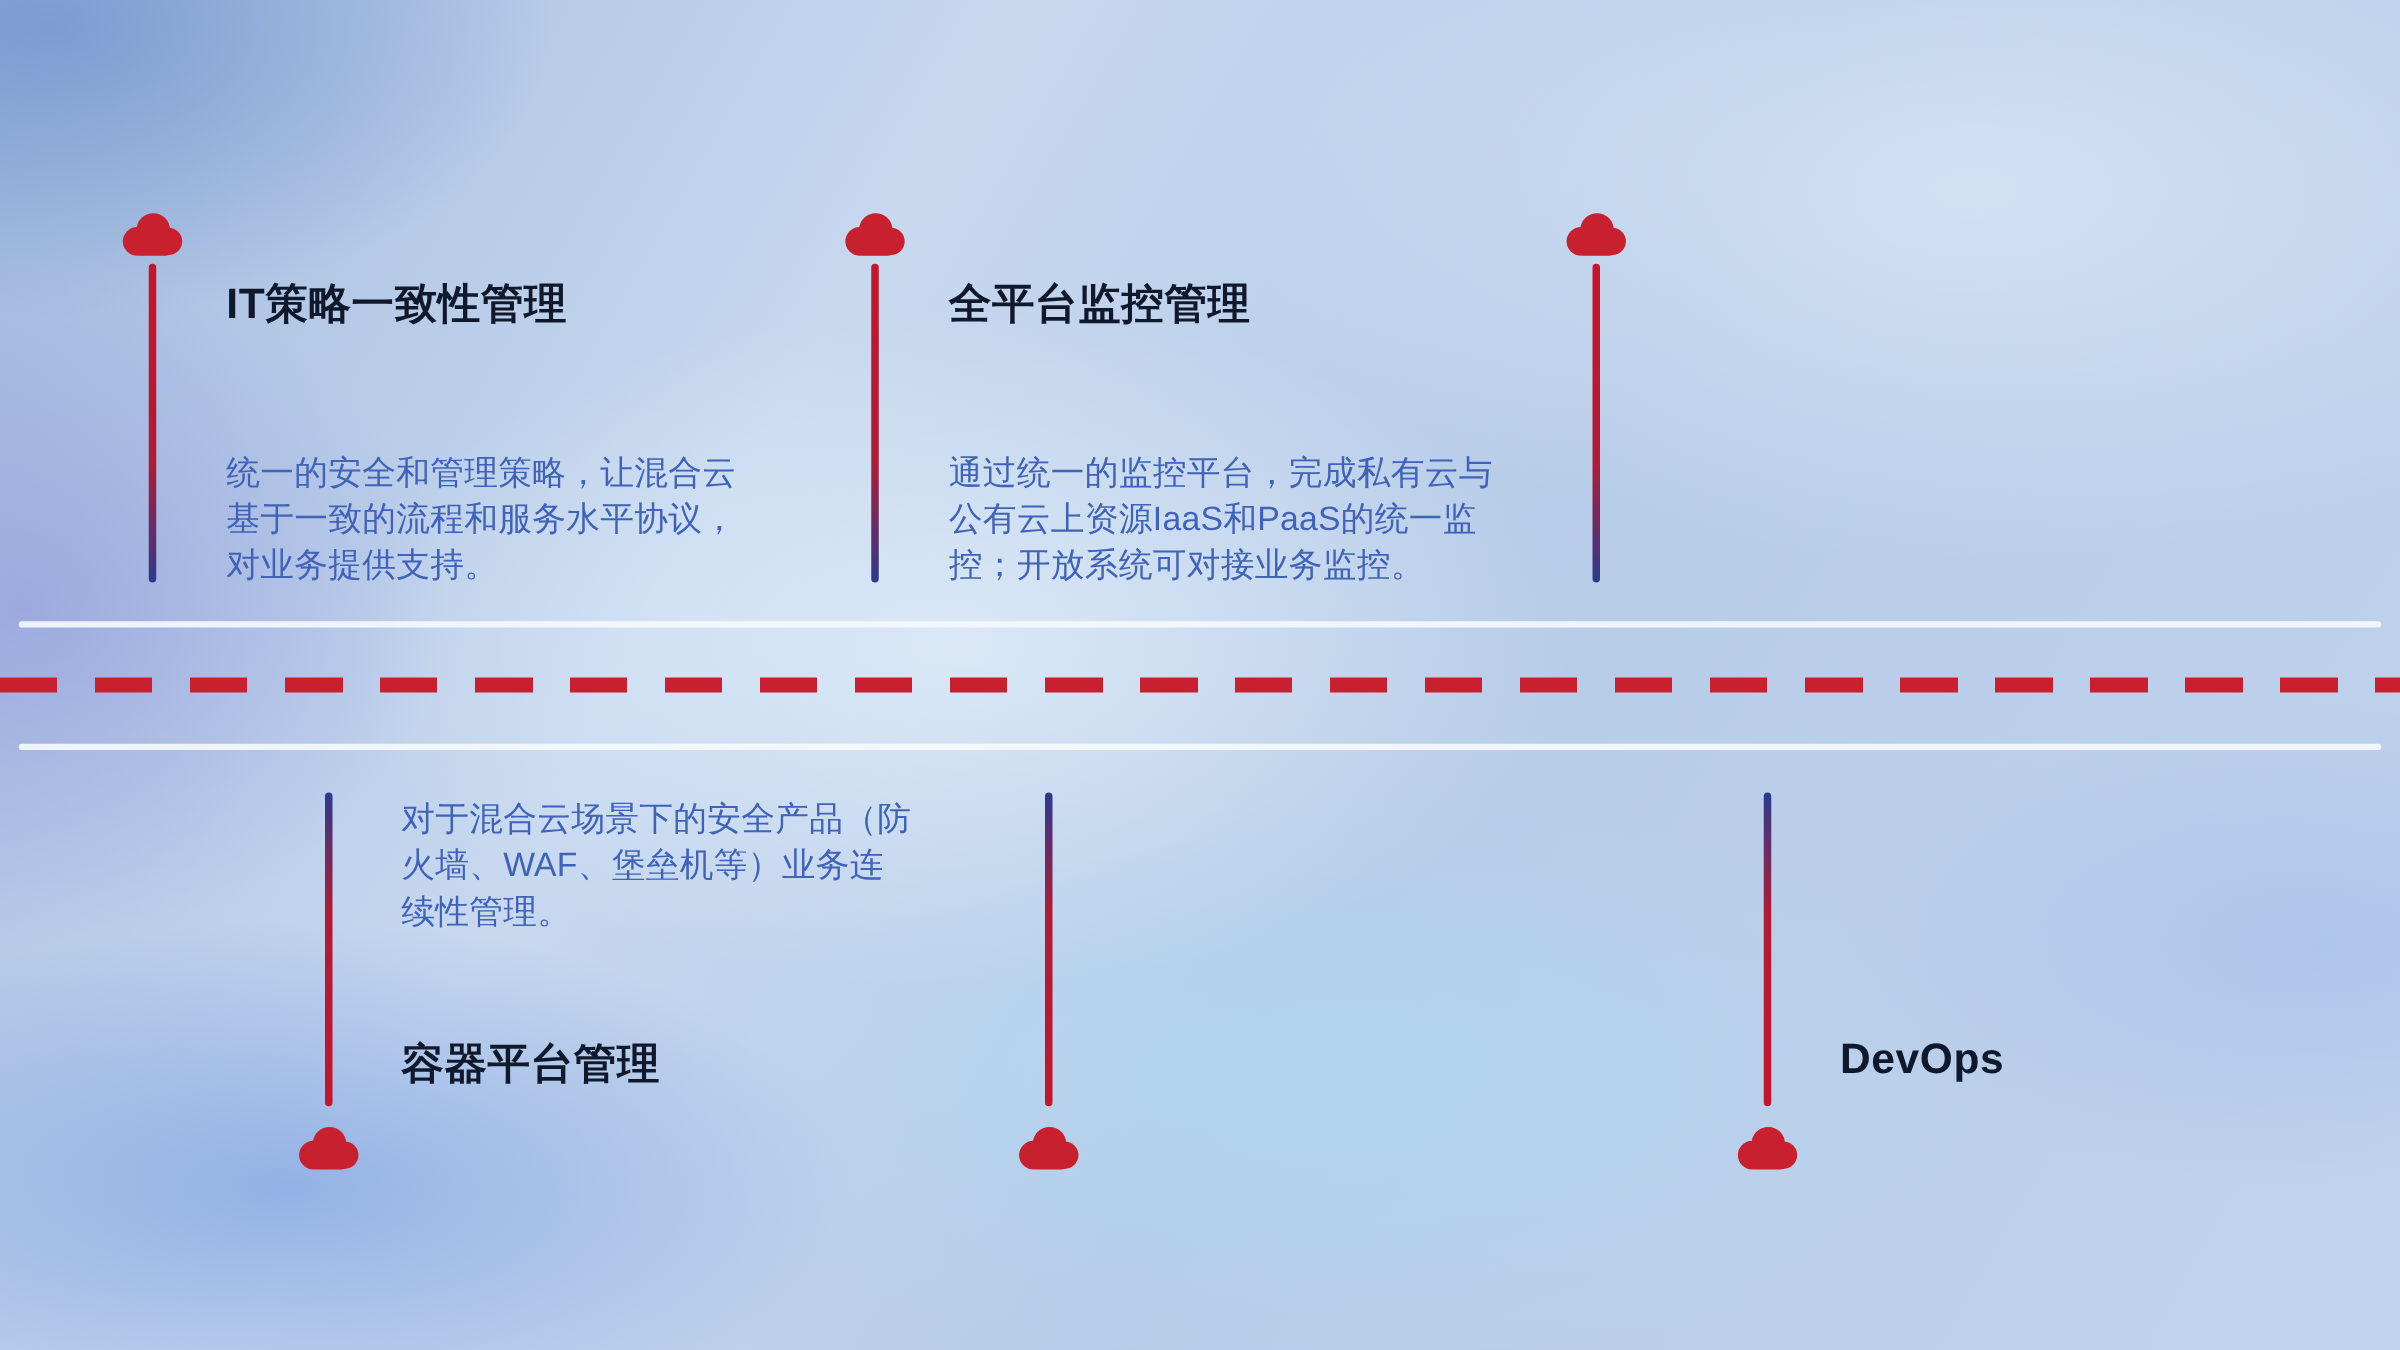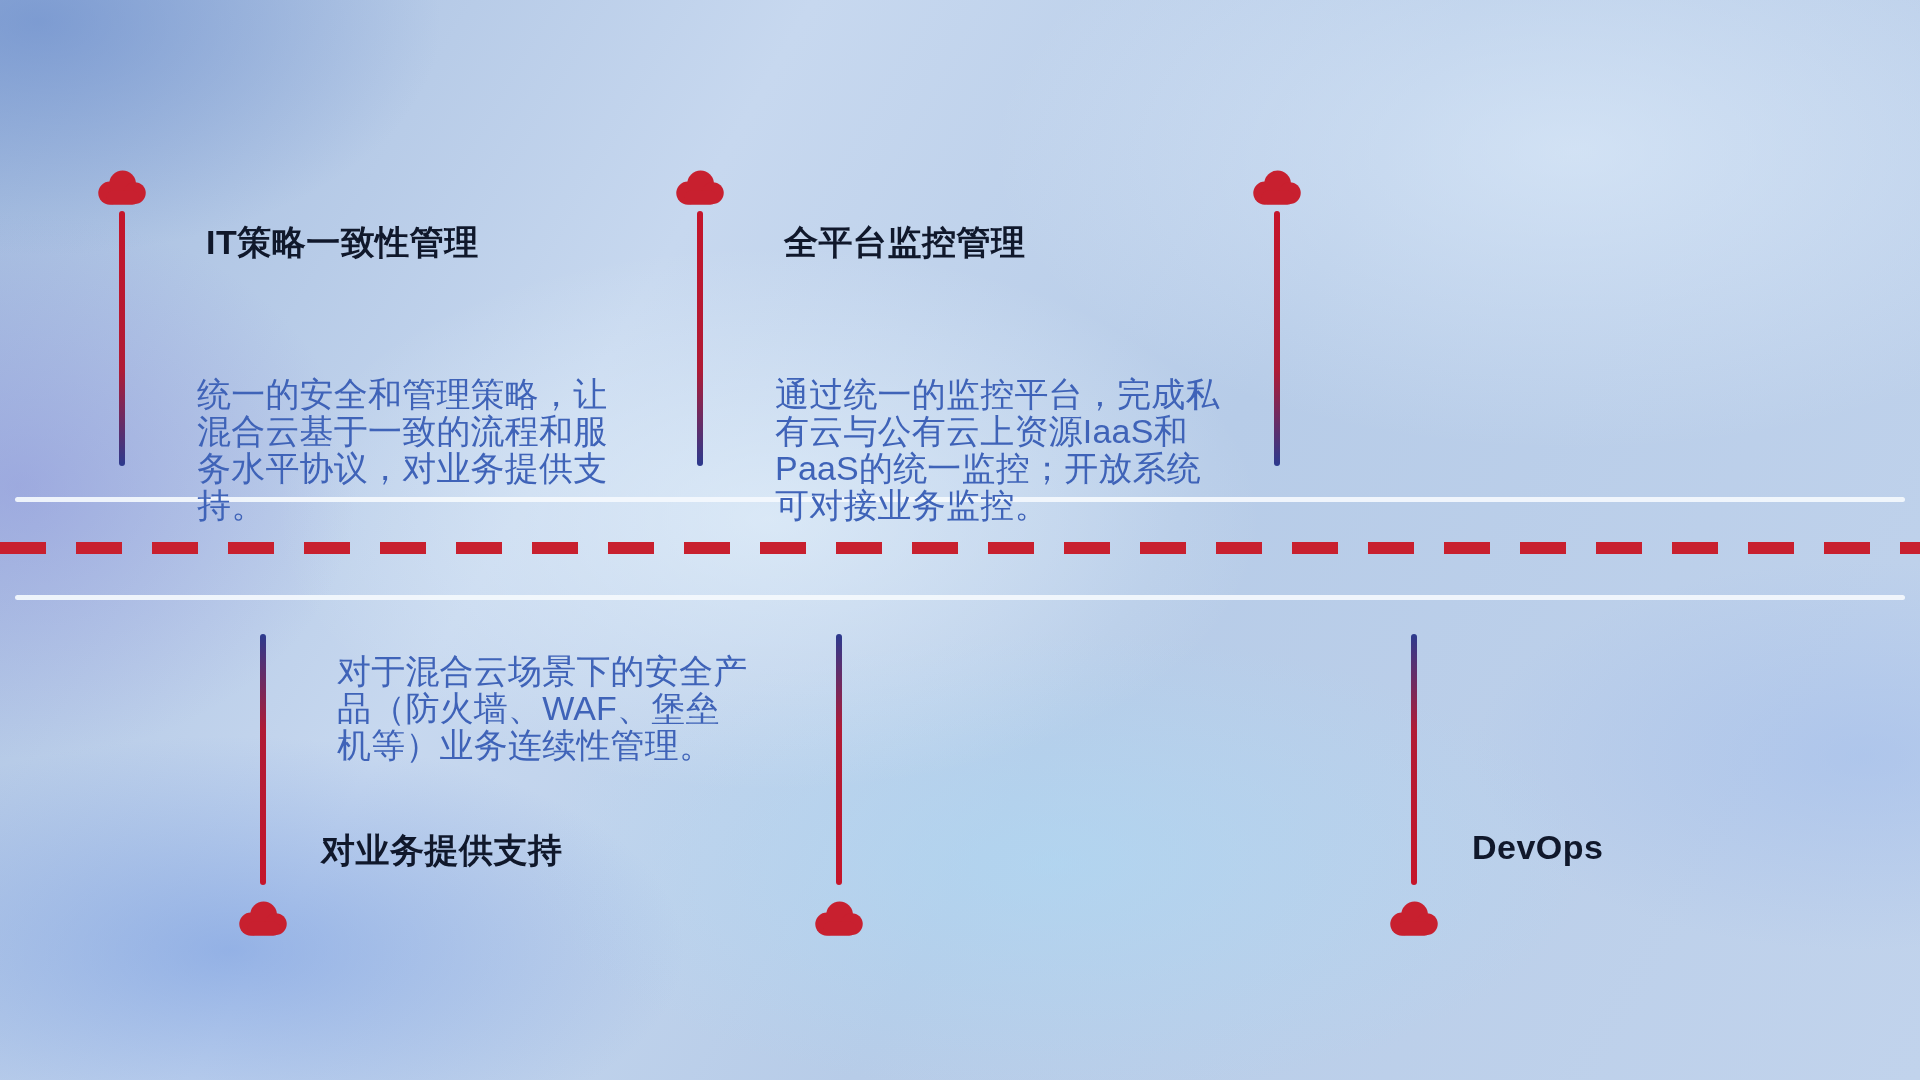--- a/index.html
+++ b/index.html
@@ -36,28 +36,28 @@
   .item{position:absolute;inset:0;pointer-events:none;}
   .cloud{position:absolute;width:56px;height:42px;display:block;}
   .stem{position:absolute;width:6px;border-radius:3px;}
   .stem-down{background:linear-gradient(180deg,#c5152a 0%,#b01b35 62%,#2c3a8e 100%);}
   .stem-up{background:linear-gradient(0deg,#c5152a 0%,#b01b35 62%,#2c3a8e 100%);}
   .title{
     position:absolute;margin:0;font-size:34px;font-weight:700;color:#10182b;
     letter-spacing:0.5px;white-space:nowrap;
   }
   .desc{
-    position:absolute;margin:16px;font-size:34px;line-height:37px;color:#3f63b8;
+    position:absolute;margin:0;font-size:27px;line-height:37px;color:#3f63b8;
     letter-spacing:0.2px;
   }
 
   
   .item-top .cloud{top:166px;left:calc(var(--cx) - 28px);}
   .item-top .stem{top:211px;height:255px;left:calc(var(--cx) - 3px);}
-  .item-top .title{top:220px;left:calc(var(--cx) + 59px);margin-left:25px;}
+  .item-top .title{top:220px;left:calc(var(--cx) + 59px);}
   .item-top .desc{top:360px;left:calc(var(--cx) + 59px);}
 
   
   .item-bottom .stem{top:634px;height:251px;left:calc(var(--cx) - 3px);}
   .item-bottom .cloud{top:897px;left:calc(var(--cx) - 28px);}
   .item-bottom .desc{top:637px;left:calc(var(--cx) + 58px);}
   .item-bottom .title{top:828px;left:calc(var(--cx) + 58px);}
 </style>
 </head>
 <body>
@@ -122,21 +122,21 @@
       <svg viewBox="0 0 46 34" width="56" height="42">
           <g fill="#c8202f">
         <circle cx="13" cy="22" r="9.5"></circle>
             <circle cx="23.5" cy="14.5" r="11"></circle>
         <circle cx="33.5" cy="22" r="9"></circle>
             <rect x="10" y="20" width="27" height="11.5" rx="5.5"></rect>
       </g>
         </svg>
     </span>
     <p class="desc" style="width:412px">对于混合云场景下的安全产品（防火墙、WAF、堡垒机等）业务连续性管理。</p>
-    <h2 class="title">对业务提供支持</h2>
+    <h2 class="title">容器平台管理</h2>
   </section>
 
   <section class="item item-bottom" style="--cx:839px">
     <span class="stem stem-up"></span>
     <span class="cloud">
       <svg viewBox="0 0 46 34" width="56" height="42">
           <g fill="#c8202f">
         <circle cx="13" cy="22" r="9.5"></circle>
             <circle cx="23.5" cy="14.5" r="11"></circle>
         <circle cx="33.5" cy="22" r="9"></circle>

